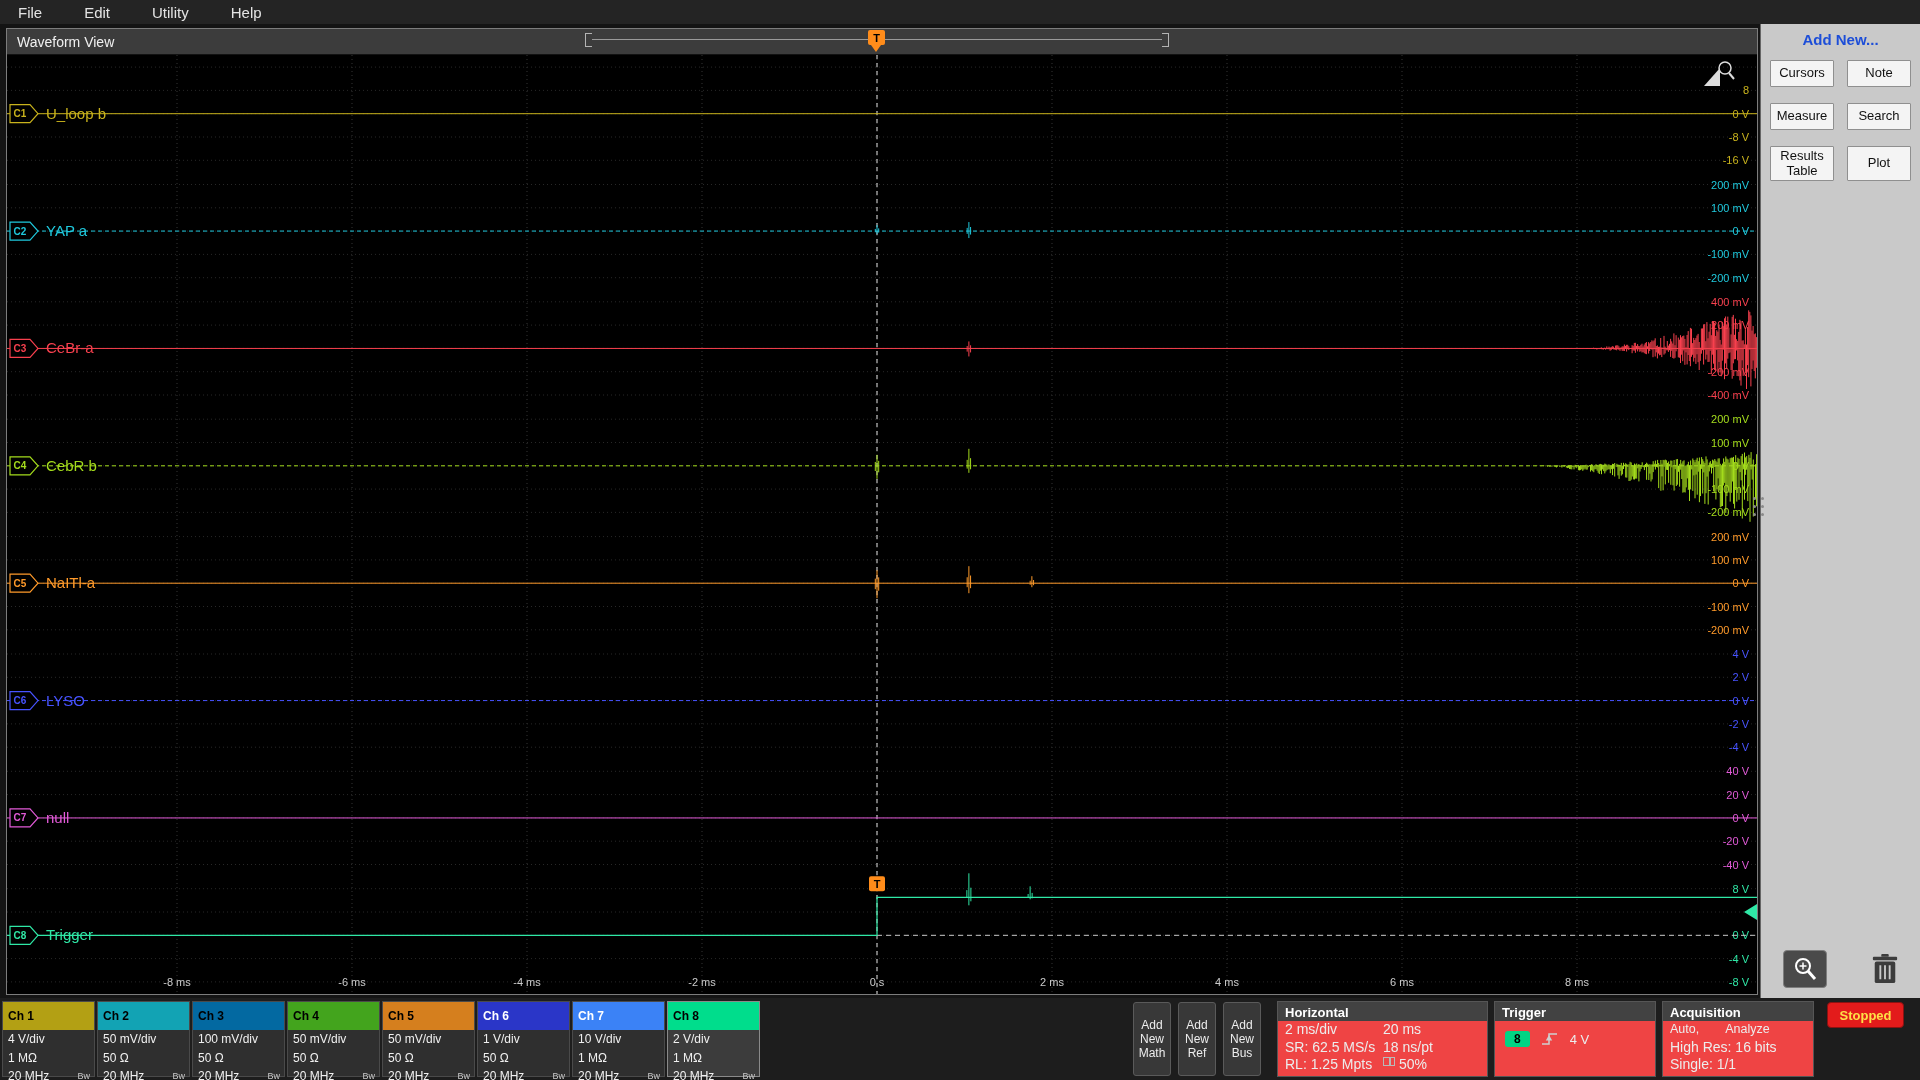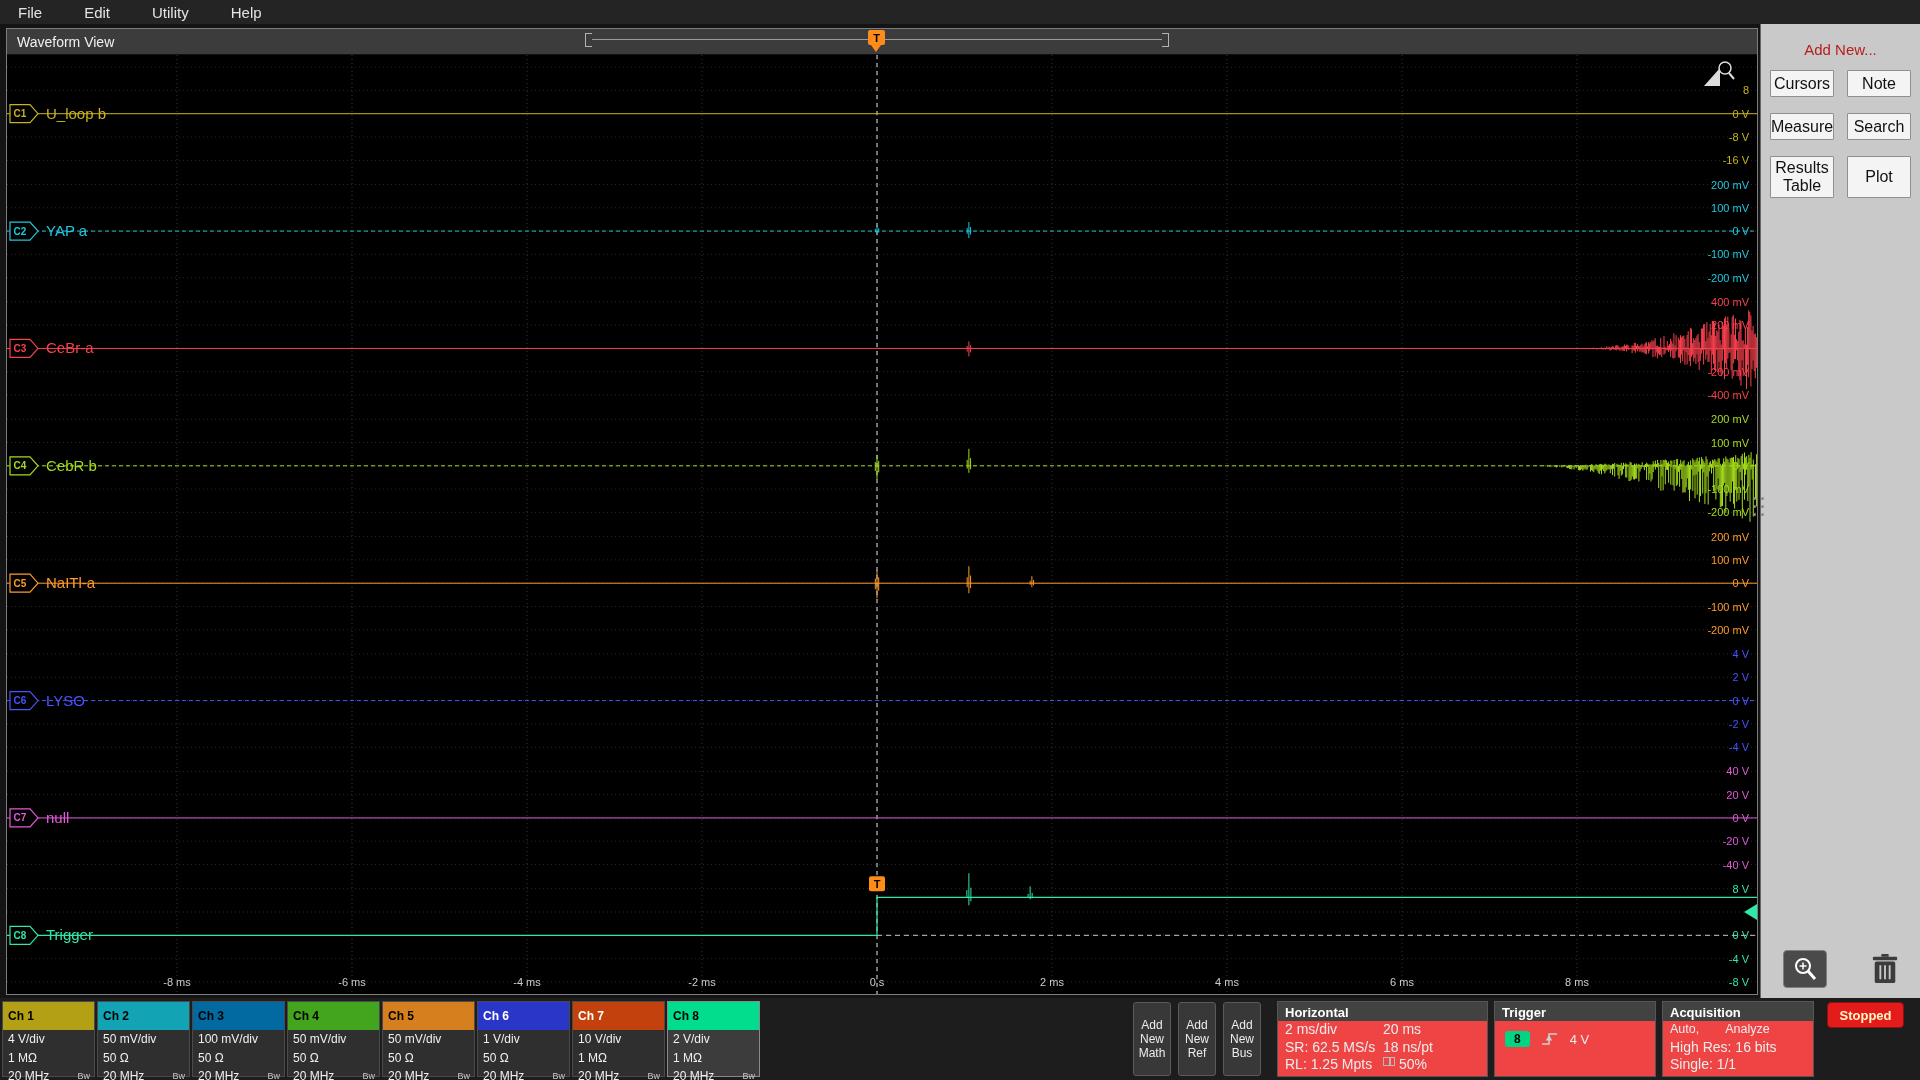--- a/index.html
+++ b/index.html
@@ -19,23 +19,23 @@
   .overview .line{position:absolute;left:7px;right:7px;top:6px;height:1px;background:#9a9a9a;}
   .overview .br{position:absolute;top:0;width:7px;height:14px;border-top:1px solid #b4b4b4;border-bottom:1px solid #b4b4b4;}
   .overview .br.l{left:0;border-left:1px solid #b4b4b4;}
   .overview .br.r{right:0;border-right:1px solid #b4b4b4;}
   .tflag{position:absolute;left:283px;top:-3px;width:17px;height:15px;background:#ff8c1a;color:#000;
     font-size:11px;font-weight:bold;display:flex;align-items:center;justify-content:center;border-radius:2px;}
   .tflag:after{content:"";position:absolute;top:15px;left:3px;border-left:5px solid transparent;
     border-right:5px solid transparent;border-top:7px solid #ff8c1a;}
   
   .rpanel{position:absolute;left:1760px;top:24px;width:160px;height:974px;background:#c9c9c9;border-left:1px solid #666;}
-  .rpanel h3{font-size:15px;color:#b91c1c;text-align:center;padding-top:17px;font-weight:normal;}
+  .rpanel h3{font-size:15px;color:#1d4ed8;text-align:center;padding-top:7px;font-weight:bold;}
   .rp-grid{display:grid;grid-template-columns:64px 64px;gap:16px 13px;justify-content:center;margin-top:12px;}
-  .rp-btn{background:#f4f4f4;border:1px solid #8f8f8f;border-radius:1px;min-height:27px;font-size:16px;
+  .rp-btn{background:#f4f4f4;border:1px solid #8f8f8f;border-radius:1px;min-height:27px;font-size:13px;
     color:#111;display:flex;align-items:center;justify-content:center;text-align:center;line-height:1.12;padding:2px;cursor:default;}
   .rp-zoom{position:absolute;left:22px;bottom:10px;width:44px;height:38px;background:#4a4a4a;
     border:1px solid #7d7d7d;border-radius:4px;display:flex;align-items:center;justify-content:center;}
   .rp-trash{position:absolute;right:18px;bottom:10px;width:34px;height:38px;display:flex;align-items:center;justify-content:center;}
   .splitter{position:absolute;left:1753px;top:492px;width:12px;height:30px;z-index:7;
     display:grid;grid-template-columns:4px 4px;grid-auto-rows:4px;gap:4px;align-content:center;justify-content:center;}
   .splitter span{width:3px;height:3px;border-radius:50%;background:#8a8a8a;}
   
   .bbar{position:absolute;left:0;top:998px;width:1920px;height:82px;background:#1d1d1d;}
   .chbadge{position:absolute;top:3px;width:93px;height:76px;background:#2f2f2f;border:1px solid #4a4a4a;cursor:default;}
@@ -49,21 +49,21 @@
   .panel .ttl{font-size:13px;font-weight:bold;color:#fff;padding:3px 0 1px 7px;background:#424242;}
   .panel .prow{display:flex;font-size:14px;color:#ececec;padding-left:7px;line-height:17.5px;}
   .panel .c1{width:98px;}
   .pos-icon{display:inline-block;width:12px;height:9px;border:1px solid #b9b9b9;position:relative;margin-right:4px;top:1px;}
   .pos-icon i{position:absolute;left:5px;top:0;width:2px;height:7px;background:#b9b9b9;}
   .trig-row{display:flex;align-items:center;gap:10px;padding-left:10px;margin-top:9px;}
   .trig-src{background:#00d584;color:#000;font-size:12px;font-weight:bold;border-radius:3px;padding:1px 9px;}
   .trig-lvl{color:#ececec;font-size:13px;}
   .acq-row1{display:flex;gap:26px;font-size:12.5px;color:#ececec;padding-left:7px;line-height:17.5px;}
   .stopbtn{position:absolute;left:1827px;top:4px;width:77px;height:26px;background:#e31b1b;border:1px solid #8c1111;
-    border-radius:4px;color:#fef9c3;font-size:13px;font-weight:bold;display:flex;align-items:center;justify-content:center;}
+    border-radius:4px;color:#fde047;font-size:13px;font-weight:bold;display:flex;align-items:center;justify-content:center;}
   .dtbox{position:absolute;left:1818px;top:36px;width:90px;text-align:right;color:#f2f2f2;font-size:10px;line-height:18px;margin-top:44px;}
 </style>
 </head>
 <body>
 
 <div class="menubar" id="menubar">
     <div class="mi">File</div>
     <div class="mi">Edit</div>
     <div class="mi">Utility</div>
     <div class="mi">Help</div>
@@ -295,21 +295,21 @@
         <div class="row">50 Ω</div>
         <div class="row">20 MHz<span class="bwtag">Bw</span></div>
       </div>
       <div class="chbadge" style="left: 477px;">
         <div class="hd" style="background: rgb(42, 54, 200); color: rgb(255, 255, 255);">Ch 6</div>
         <div class="row">1 V/div</div>
         <div class="row">50 Ω</div>
         <div class="row">20 MHz<span class="bwtag">Bw</span></div>
       </div>
       <div class="chbadge" style="left: 572px;">
-        <div class="hd" style="background: #c2410c; color: rgb(255, 255, 255);">Ch 7</div>
+        <div class="hd" style="background: #3b82f6; color: rgb(255, 255, 255);">Ch 7</div>
         <div class="row">10 V/div</div>
         <div class="row">1 MΩ</div>
         <div class="row">20 MHz<span class="bwtag">Bw</span></div>
       </div>
       <div class="chbadge sel" style="left: 667px;">
         <div class="hd" style="background: rgb(0, 221, 140); color: rgb(0, 0, 0);">Ch 8</div>
         <div class="row">2 V/div</div>
         <div class="row">1 MΩ</div>
         <div class="row">20 MHz<span class="bwtag">Bw</span></div>
       </div>

